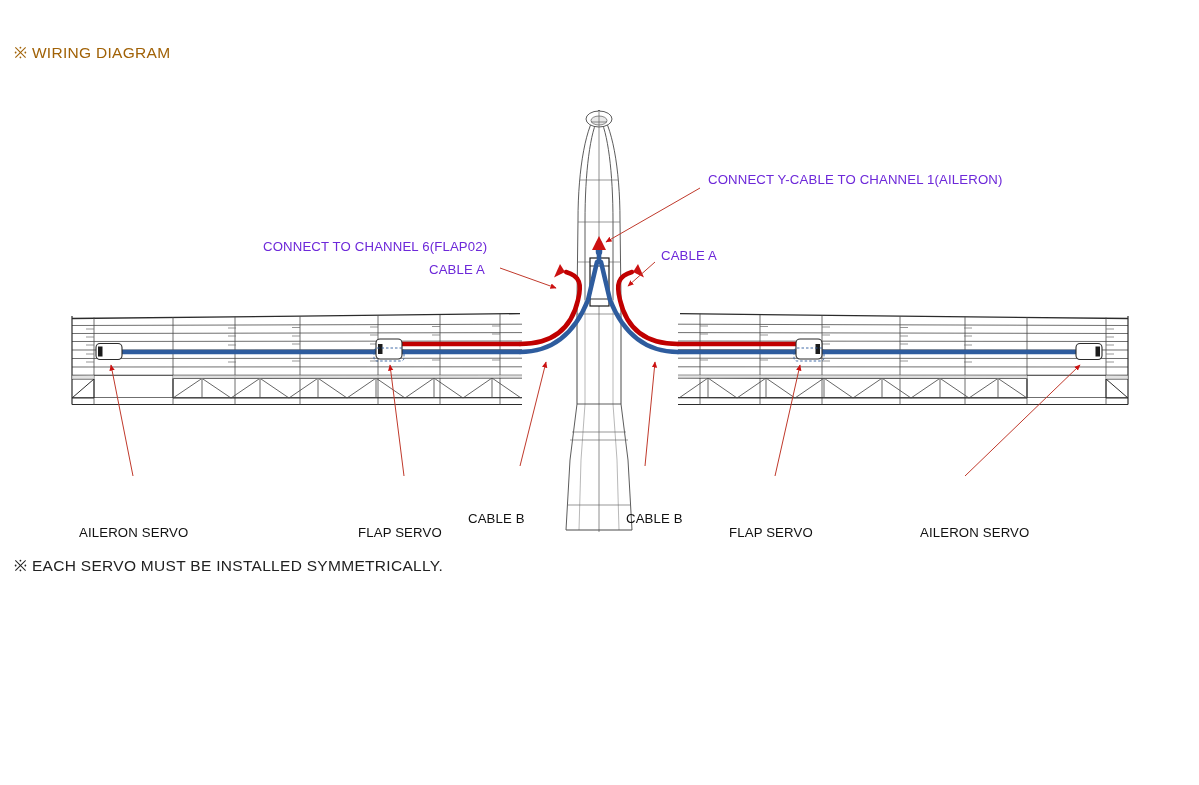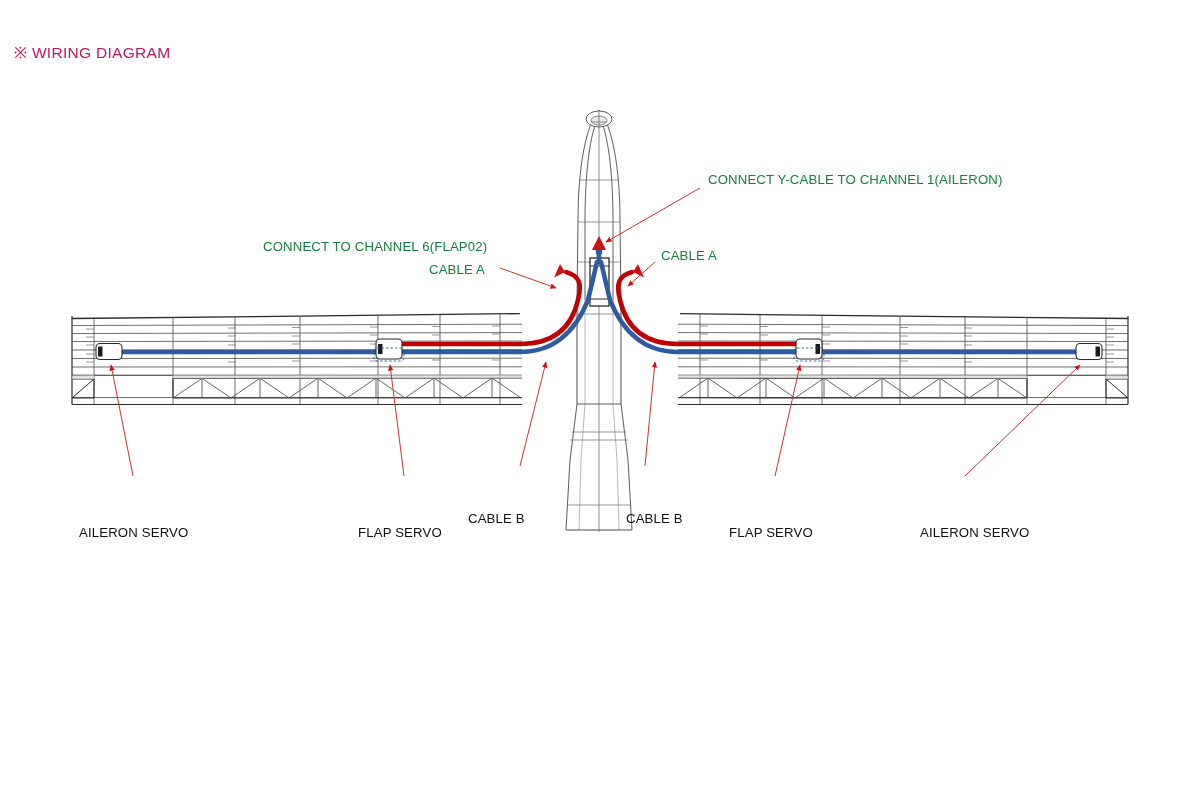--- a/index.html
+++ b/index.html
@@ -18,21 +18,21 @@
   #page {
     position: absolute;
     inset: 0;
   }
   .title {
     position: absolute;
     left: 14px;
     top: 41px;
     font-size: 15.5px;
     letter-spacing: 0.3px;
-    color: #be185d;
+    color: #a16207;
     white-space: nowrap;
   }
   .footnote {
     position: absolute;
     left: 14px;
     top: 554px;
     font-size: 15.5px;
     letter-spacing: 0.3px;
     color: #222222;
     white-space: nowrap;
@@ -41,21 +41,21 @@
     position: absolute;
     left: 0;
     top: 0;
     width: 1199px;
     height: 785px;
   }
   .anno {
     position: absolute;
     font-size: 13.2px;
     letter-spacing: 0.15px;
-    color: #15803d;
+    color: #6d28d9;
     white-space: nowrap;
     line-height: 23px;
   }
   .anno-ch6 { left: 263px; top: 235px; width: 222px; }
   .anno-ch6 .l1 { display: block; text-align: right; }
   .anno-ch6 .l2 { display: block; text-align: right; }
   .anno-ch5 { left: 661px; top: 244px; }
   .anno-ch5 span { display: block; }
   .anno-ycable { left: 708px; top: 168px; }
   .anno-ycable span { display: block; }
@@ -329,14 +329,15 @@
     <span>CONNECT Y-CABLE TO CHANNEL 1(AILERON)</span>
   </div>
 
   <div class="lbl lbl-ail-l">AILERON SERVO</div>
   <div class="lbl lbl-flap-l">FLAP SERVO</div>
   <div class="lbl lbl-cable-b-l">CABLE B</div>
   <div class="lbl lbl-cable-b-r">CABLE B</div>
   <div class="lbl lbl-flap-r">FLAP SERVO</div>
   <div class="lbl lbl-ail-r">AILERON SERVO</div>
 
+  <div class="footnote">※ EACH SERVO MUST BE INSTALLED SYMMETRICALLY.</div>
 
 </div>
 
 </body></html>

